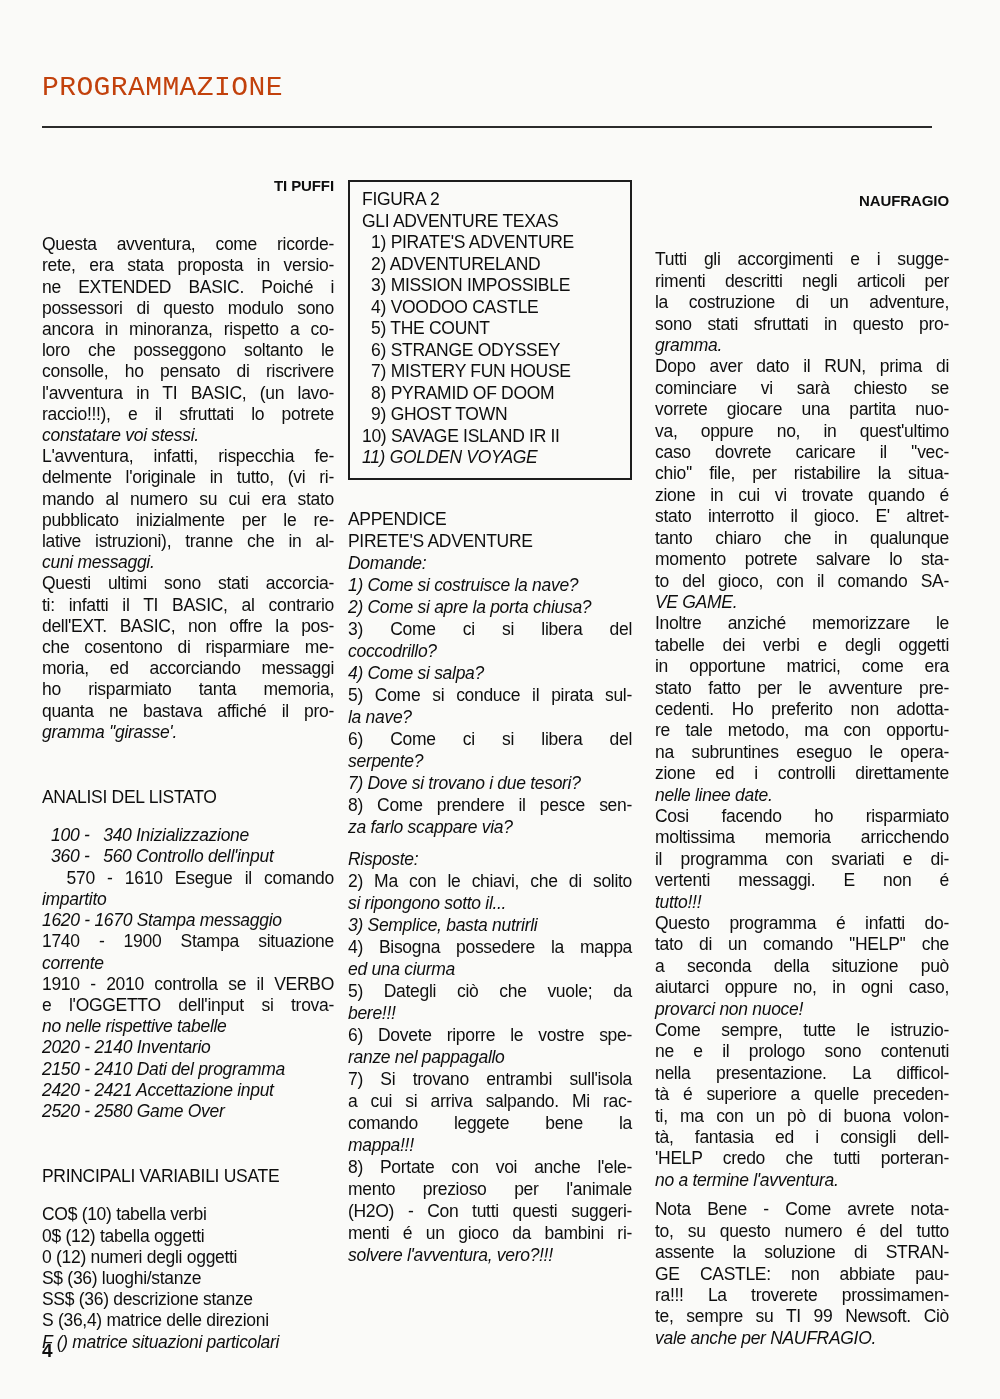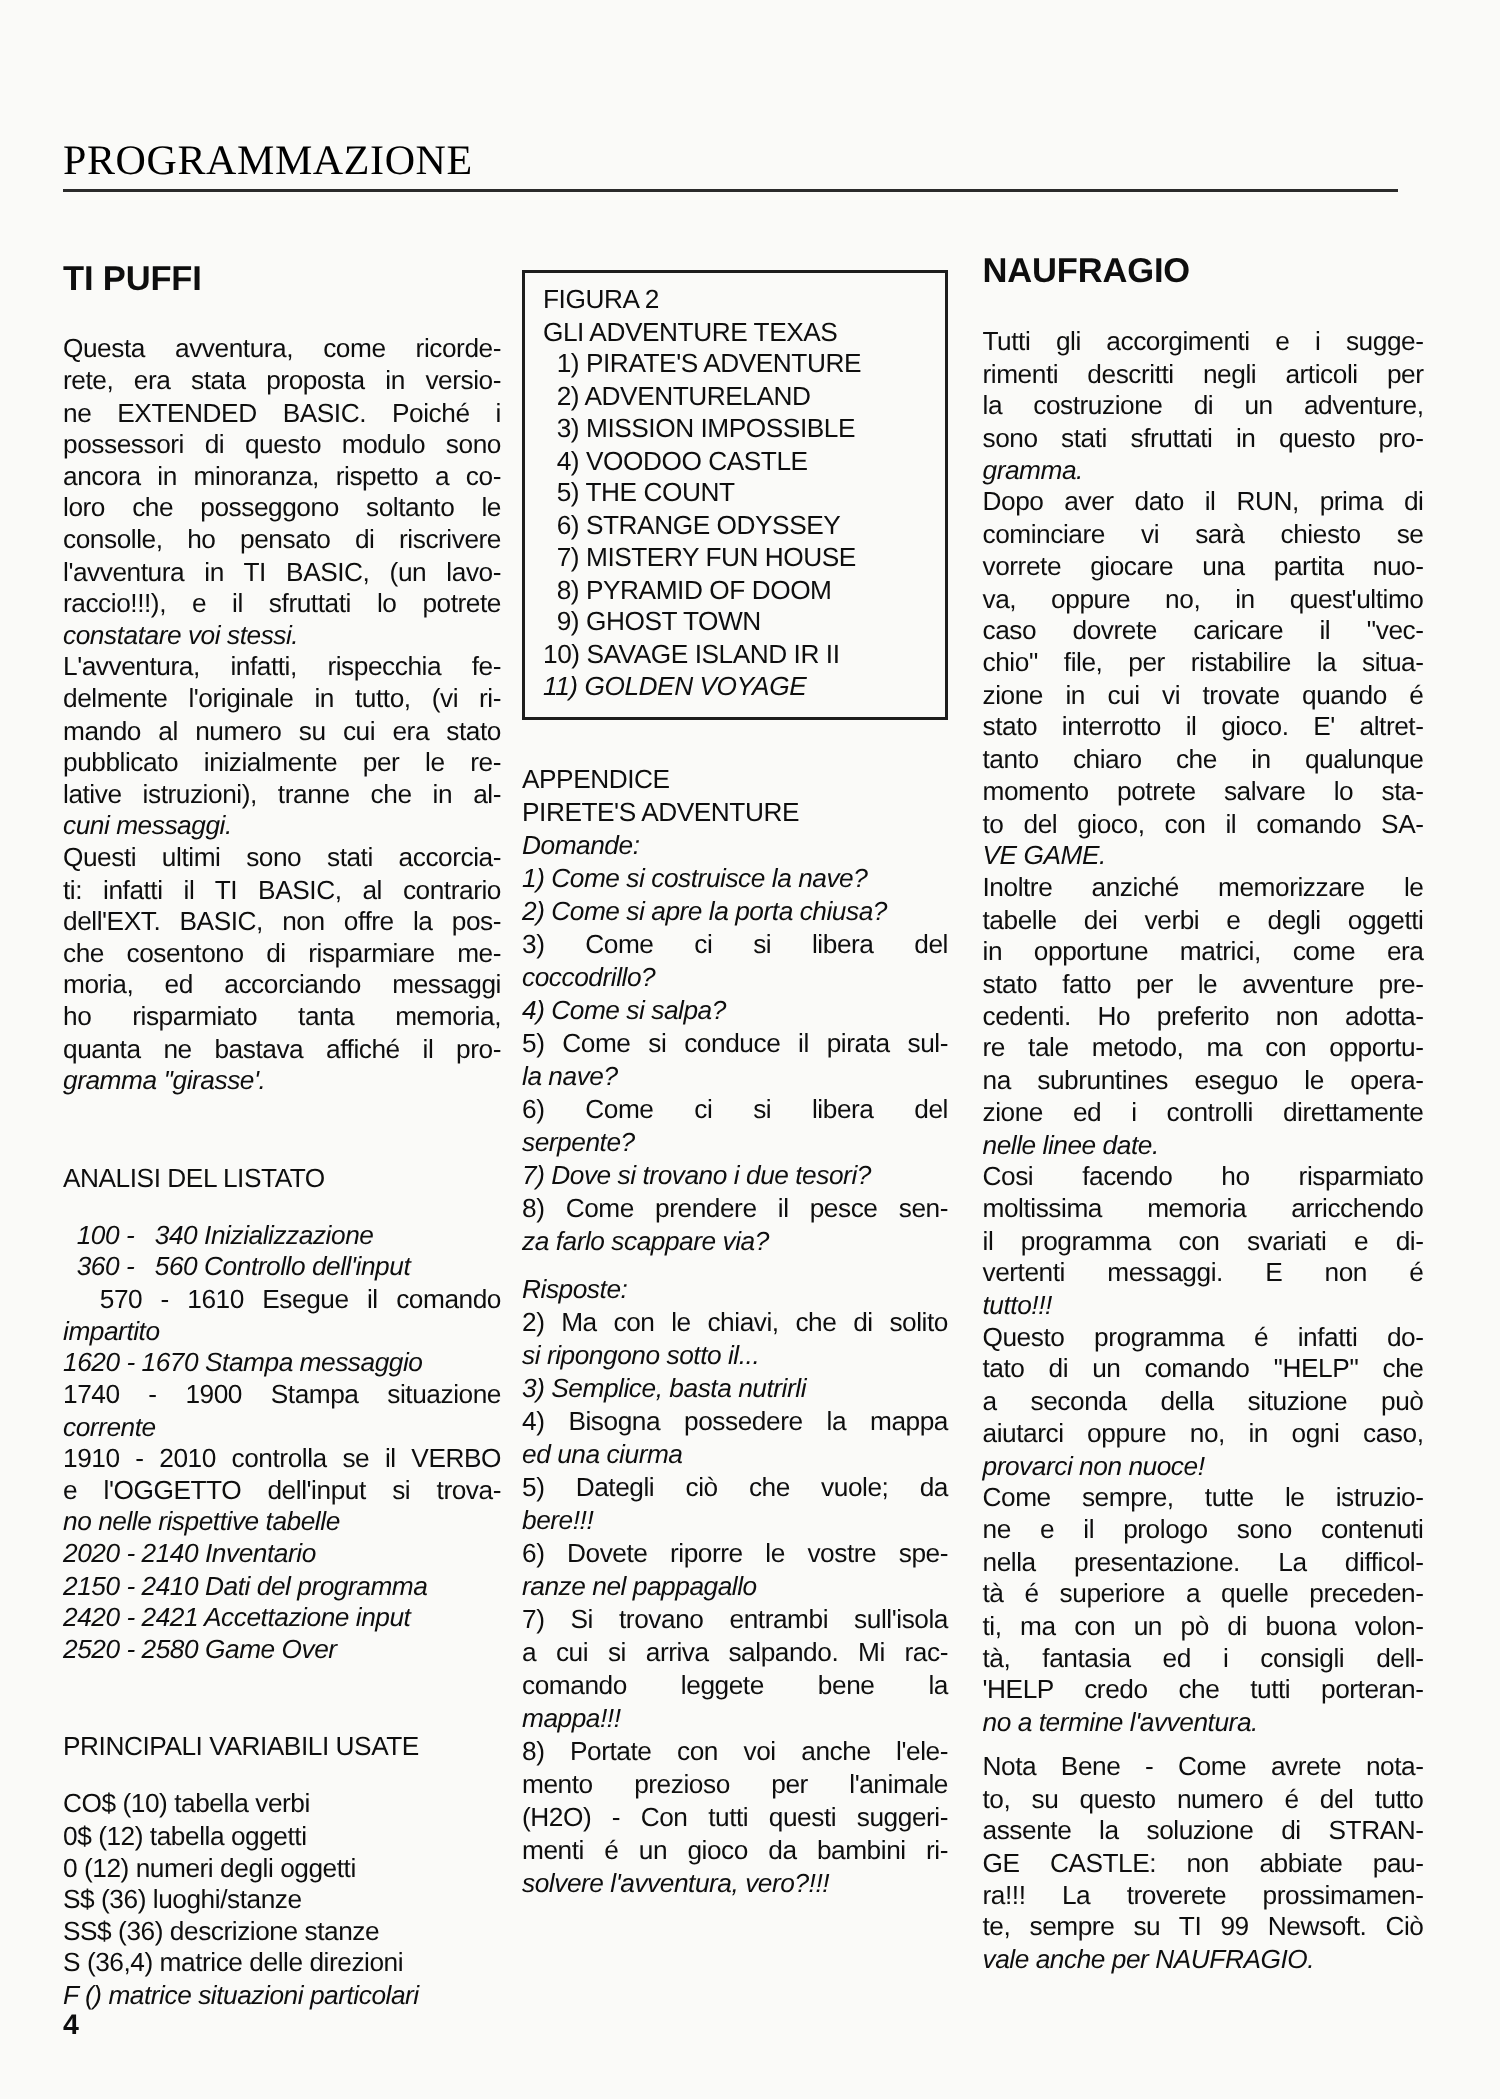--- a/index.html
+++ b/index.html
@@ -2,35 +2,35 @@
 <html lang="it"><head>
 <meta charset="utf-8">
 <style>
   html,body { margin:0; padding:0; }
   body {
     width:1000px; height:1399px; position:relative;
     background:#fafaf8; color:#0e0e0e; overflow:hidden;
     font-family:"Liberation Sans","DejaVu Sans",sans-serif;
   }
   .masthead {
-    position:absolute; left:42px; top:92px;
-    font-family:Liberation Serif, serif;
-    font-size:28px; letter-spacing:0.4px; color:#000000;
+    position:absolute; left:42px; top:72px;
+    font-family:Liberation Mono, monospace;
+    font-size:28px; letter-spacing:0.4px; color:#c2410c;
   }
   .rule { position:absolute; left:42px; top:126px; width:890px; height:2px; background:#2b2b2b; }
   .col { position:absolute; font-size:17.5px; letter-spacing:-0.3px; }
   #col1 { left:42px;  top:175px; width:292px; line-height:21.2px; }
   #col2 { left:348px; top:180px; width:284px; line-height:22px;   }
-  #col3 { left:655px; top:170px; width:294px; line-height:21.4px; }
+  #col3 { left:655px; top:190px; width:294px; line-height:21.4px; }
 
   .line { text-align:justify; text-align-last:justify; }
   .line.last { text-align-last:left;font-style:italic; }
   .plain .line, .box .line { text-align:left; text-align-last:left; }
 
-  .hb { font-weight:700; font-size:23px; margin:0 0 26px; letter-spacing:-0.1px; }
+  .hb { font-weight:700; font-size:15px; margin:0 0 38px; letter-spacing:-0.1px;text-align:right; }
   .h  { margin:44px 0 17px; }
   .j, .plain { margin:0; }
   .box {
     border:2px solid #1d1d1d; background:transparent;
     padding:7px 8px 9px 12px; margin:0 0 28px;
   }
   .box .line { line-height:21.5px; }
   .pagenum { position:absolute; left:42px; top:1340px; font-weight:700; font-size:19px; }
 </style>
 </head>

